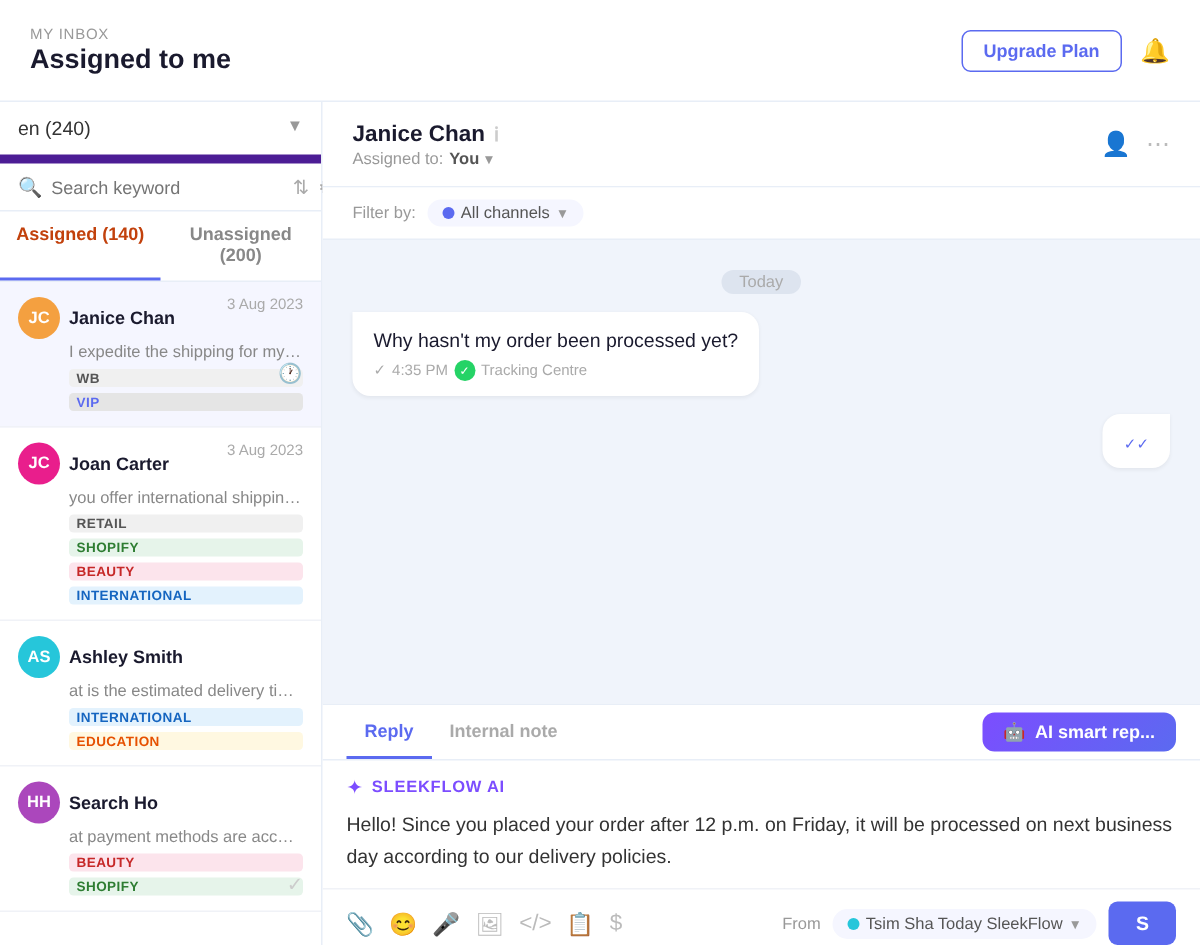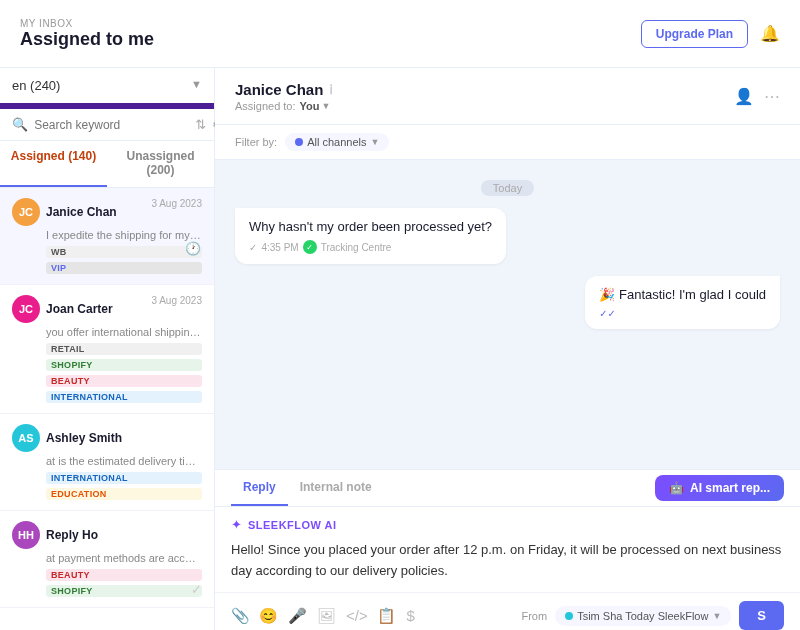--- a/index.html
+++ b/index.html
@@ -535,21 +535,21 @@
         <div class="conv-tags">
           <span class="tag tag-international">INTERNATIONAL</span>
           <span class="tag tag-education">EDUCATION</span>
         </div>
       </div>
 
       <div class="conv-item">
         <div class="conv-top">
           <div class="conv-name-row">
             <div class="avatar" style="background:#ab47bc;">HH</div>
-            <span class="conv-name">Reply Ho</span>
+            <span class="conv-name">Search Ho</span>
           </div>
           <span class="conv-date"></span>
         </div>
         <div class="conv-preview">at payment methods are accepted for placing order?</div>
         <div class="conv-tags">
           <span class="tag tag-beauty">BEAUTY</span>
           <span class="tag tag-shopify">SHOPIFY</span>
         </div>
         <span class="check-icon">✓</span>
       </div>
@@ -599,21 +599,20 @@
             <span>✓</span>
             <span>4:35 PM</span>
             <span class="wa-dot">✓</span>
             <span>Tracking Centre</span>
           </div>
         </div>
       </div>
 
       <div class="msg-outgoing">
         <div class="msg-bubble-out">
-          <div class="msg-text">🎉 Fantastic! I'm glad I could</div>
           <div class="msg-meta">
             <span style="color:#5b6af0;">✓✓</span>
           </div>
         </div>
       </div>
 
     </div>
 
     <div class="reply-area">
 

